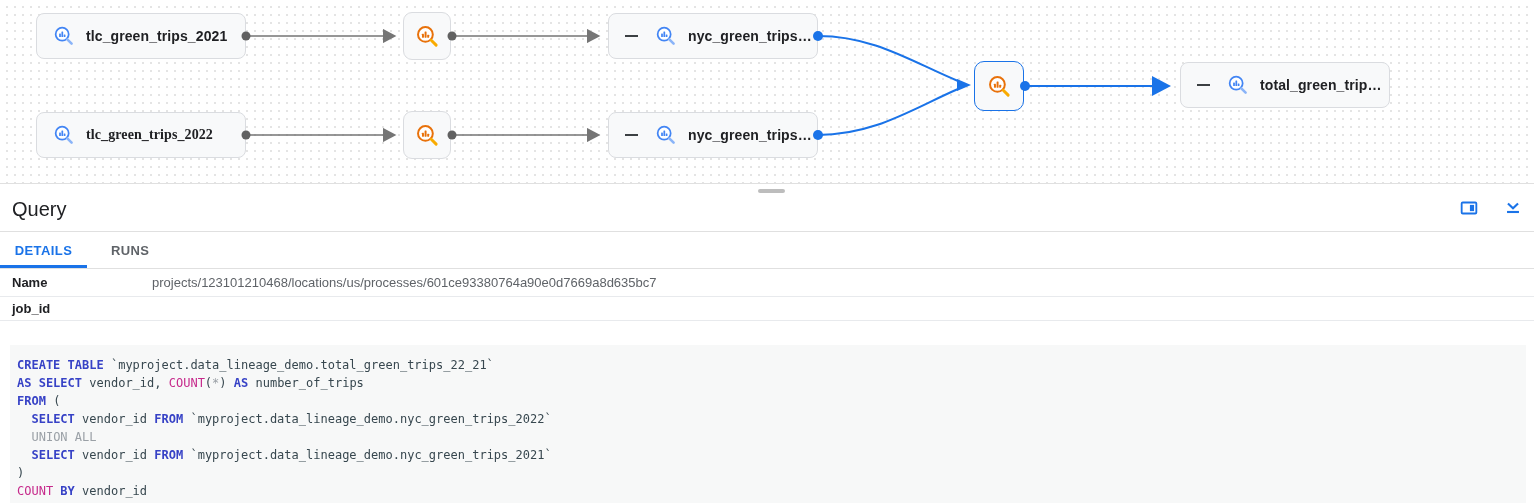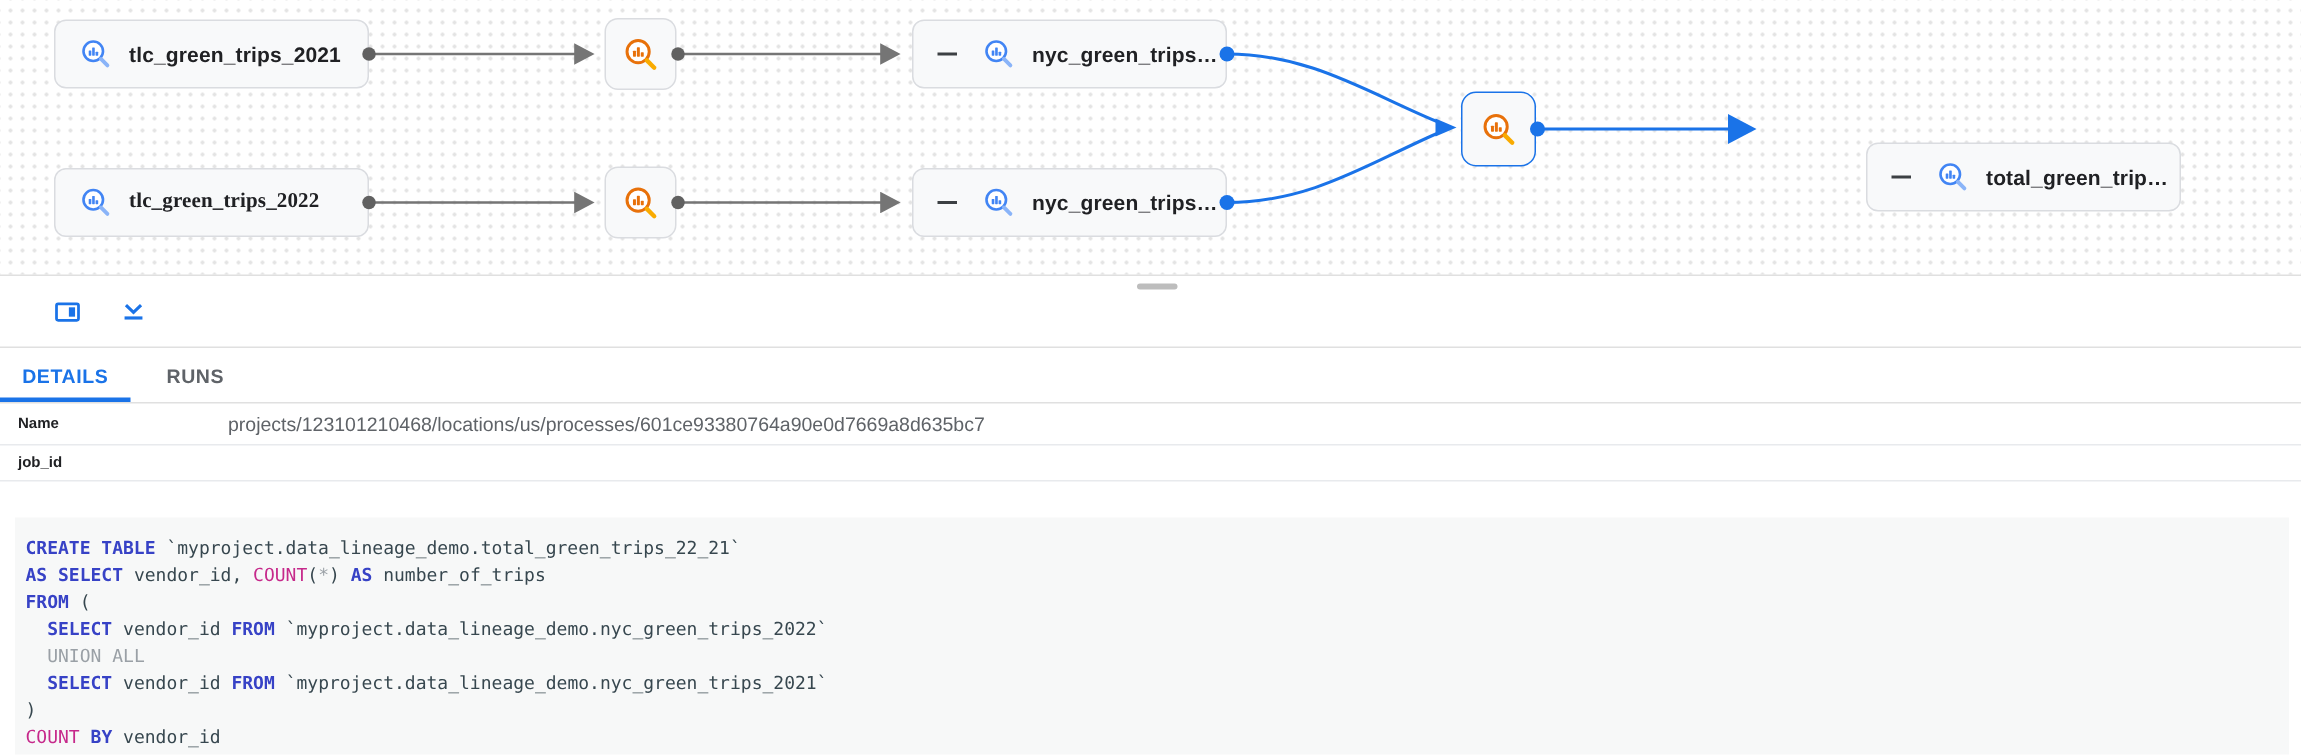--- a/index.html
+++ b/index.html
@@ -39,21 +39,21 @@
   .tab { display:flex; align-items:center; justify-content:center; font-size:13px;
     font-weight:700; letter-spacing:.4px; color:#5f6368; cursor:pointer; position:relative; }
   .tab.active { color:#1a73e8; width:87px; }
   .tab.active::after { content:""; position:absolute; left:0; right:0; bottom:0;
     height:3px; background:#1a73e8; }
   .tab.inactive { padding:0 24px; }
 
   .drow { display:grid; grid-template-columns:140px 1fr; align-items:center;
     padding-left:12px; border-bottom:1px solid #e8eaed; }
   .drow.r0 { height:28px; } .drow.r1 { height:24px; }
-  .dlabel { font-size:10px; font-weight:600; color:#202124; }
+  .dlabel { font-size:13px; font-weight:600; color:#202124; }
   .dvalue { font-size:13px; color:#5f6368; }
 
   .codeblock { position:absolute; left:10px; right:8px; top:161px; height:180px;
     background:#f7f8f8; padding:11px 6px 10px 7px; }
   .code-line { font-family:"DejaVu Sans Mono", monospace; font-size:12px;
     line-height:18px; white-space:pre; }
   .tok-k { color:#3742c6;font-weight:bold; }
   .tok-f { color:#c6298b; }
   .tok-c { color:#9aa0a6; }
   .tok-p { color:#37474f; }
@@ -132,21 +132,21 @@
   <div class="pnode selected" style="left:974px;top:61px;">
     <svg class="bq" viewBox="0 0 24 24">
       <circle cx="10" cy="10" r="7.1" fill="#fff" stroke="#e8710a" stroke-width="1.9"></circle>
       <path d="M15.6 15.6 L20.3 20.3" stroke="#f9ab00" stroke-width="2.8" stroke-linecap="round"></path>
       <rect x="6.7" y="9.4" width="1.9" height="3.8" rx="0.4" fill="#e8710a"></rect>
       <rect x="9.2" y="7.2" width="1.9" height="6" rx="0.4" fill="#e8710a"></rect>
       <rect x="11.7" y="10.4" width="1.9" height="2.8" rx="0.4" fill="#e8710a"></rect>
     </svg>
   </div>
 
-  <div class="tnode" style="left:1244px;top:62px;margin-top:33px;">
+  <div class="tnode" style="left:1180px;top:62px;">
     <span class="minus"></span>
     <svg class="bq" viewBox="0 0 24 24">
       <circle cx="10" cy="10" r="7.1" fill="#fff" stroke="#4285f4" stroke-width="1.9"></circle>
       <path d="M15.6 15.6 L20.3 20.3" stroke="#8ab4f8" stroke-width="2.8" stroke-linecap="round"></path>
       <rect x="6.7" y="9.4" width="1.9" height="3.8" rx="0.4" fill="#4285f4"></rect>
       <rect x="9.2" y="7.2" width="1.9" height="6" rx="0.4" fill="#4285f4"></rect>
       <rect x="11.7" y="10.4" width="1.9" height="2.8" rx="0.4" fill="#4285f4"></rect>
     </svg>
     <span class="nlabel">total_green_trip…</span>
   </div>
@@ -175,20 +175,21 @@
     <circle cx="818" cy="36" r="5" fill="#1a73e8"></circle>
     <circle cx="818" cy="135" r="5" fill="#1a73e8"></circle>
     <circle cx="1025" cy="86" r="5" fill="#1a73e8"></circle>
   </svg>
 </div>
 
 <div class="panel">
   <div class="drag-pill"></div>
 
   <div class="panel-header">
+    <div class="panel-title">Query</div>
     <svg class="hicon" viewBox="0 0 24 24">
       <rect x="4" y="6" width="16" height="12" rx="1.2" fill="none" stroke="#1a73e8" stroke-width="2"></rect>
       <rect x="13" y="8.6" width="4.5" height="6.8" fill="#1a73e8"></rect>
     </svg>
     <svg class="hicon" viewBox="0 0 24 24">
       <path d="M6.5 7 L12 12.2 L17.5 7" fill="none" stroke="#1a73e8" stroke-width="2.3"></path>
       <rect x="5.5" y="15.2" width="13" height="2.3" fill="#1a73e8"></rect>
     </svg>
   </div>
 

